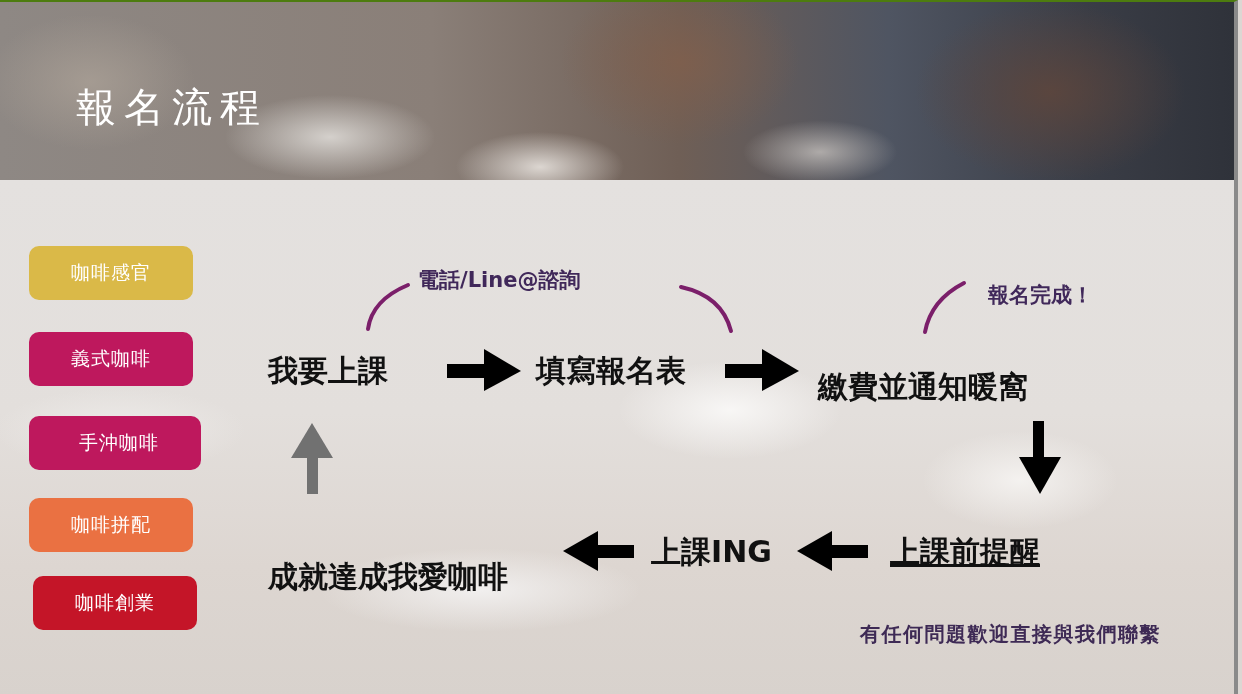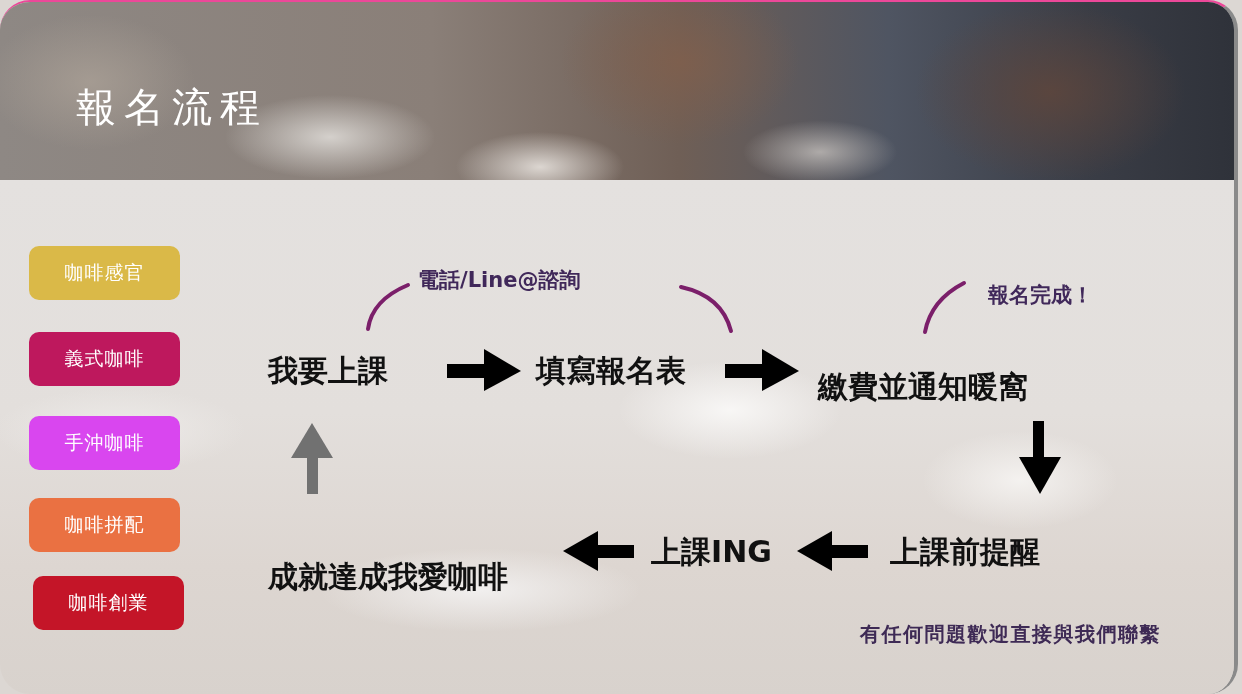--- a/index.html
+++ b/index.html
@@ -3,22 +3,22 @@
   <meta charset="utf-8">
   <style>
     html, body { margin: 0; padding: 0; }
     body {
       width: 1242px; height: 694px; overflow: hidden; position: relative;
       font-family: "DejaVu Sans", "Liberation Sans", sans-serif;
       background: #dcd7d3;
     }
     .frame {
       position: absolute; left: 0; top: 0; width: 1238px; height: 694px;
-      border-top: 2px solid #ec4899; border-right: 4px solid #8a8a8a;
-      box-sizing: border-box; overflow: hidden; border-radius: 30px;
+      border-top: 2px solid #4d7c0f; border-right: 4px solid #8a8a8a;
+      box-sizing: border-box; overflow: hidden;
     }
     .hero {
       position: absolute; left: 0; top: 0; width: 100%; height: 178px;
       background:
         radial-gradient(ellipse 120px 50px at 540px 165px, rgba(230,225,220,0.9), rgba(230,225,220,0) 70%),
         radial-gradient(ellipse 150px 60px at 330px 135px, rgba(225,222,218,0.85), rgba(225,222,218,0) 70%),
         radial-gradient(ellipse 110px 45px at 820px 150px, rgba(210,205,200,0.7), rgba(210,205,200,0) 70%),
         radial-gradient(ellipse 180px 120px at 1050px 90px, rgba(95,70,60,0.85), rgba(95,70,60,0) 75%),
         radial-gradient(ellipse 160px 110px at 680px 60px, rgba(130,95,75,0.75), rgba(130,95,75,0) 75%),
         radial-gradient(ellipse 140px 90px at 90px 80px, rgba(170,160,150,0.8), rgba(170,160,150,0) 75%),
@@ -32,21 +32,21 @@
         radial-gradient(ellipse 230px 60px at 480px 410px, rgba(245,244,244,0.85), rgba(245,244,244,0) 70%),
         radial-gradient(ellipse 180px 60px at 120px 250px, rgba(240,238,236,0.8), rgba(240,238,236,0) 70%),
         linear-gradient(180deg, #e4e1df 0%, #e3dfdc 45%, #ddd6d1 75%, #d8d2cd 100%);
     }
     .title {
       position: absolute; left: 76px; top: 80px;
       color: #ffffff; font-size: 40px; letter-spacing: 8px; font-weight: normal;
       line-height: 50px;
     }
     .side-btn {
-      position: absolute; width: 151px; height: 54px; border-radius: 10px;
+      position: absolute; width: 164px; height: 54px; border-radius: 10px;
       color: #ffffff; font-size: 19px; display: flex; align-items: center;
       justify-content: center; letter-spacing: 1px; cursor: pointer;
     }
     .step {
       position: absolute; font-size: 30px; font-weight: bold; color: #111111;
       line-height: 40px; white-space: nowrap;
     }
     .note {
       position: absolute; font-size: 21px; font-weight: bold; color: #40285a;
       line-height: 36px; white-space: nowrap;
@@ -67,36 +67,36 @@
 
   <h1 class="title" style="margin:0;">報名流程</h1>
 
   <nav>
     <div class="side-btn" style="left:29px; top:244px; background:#dab948;">
       <span>咖啡感官</span>
     </div>
     <div class="side-btn" style="left:29px; top:330px; background:#be185d;">
       <span>義式咖啡</span>
     </div>
-    <div class="side-btn" style="left:29px; top:414px; background:#d946ef;">
+    <div class="side-btn" style="left:29px; top:414px; background:#be185d;padding-left:8px;">
       <span>手沖咖啡</span>
     </div>
     <div class="side-btn" style="left:29px; top:496px; background:#ea7142;">
       <span>咖啡拼配</span>
     </div>
     <div class="side-btn" style="left:33px; top:574px; background:#c41528;">
       <span>咖啡創業</span>
     </div>
   </nav>
 
   <section>
     <div class="step" style="left:268px; top:349px;">我要上課</div>
     <div class="step" style="left:536px; top:349px;">填寫報名表</div>
     <div class="step" style="left:818px; top:365px;">繳費並通知暖窩</div>
-    <div class="step" style="left:890px; top:530px;">上課前提醒</div>
+    <div class="step" style="left:890px; top:530px;text-decoration:underline;">上課前提醒</div>
     <div class="step" style="left:651px; top:530px;">上課ING</div>
     <div class="step" style="left:268px; top:530px;margin-top:25px;">成就達成我愛咖啡</div>
 
     <div class="note" style="left:418px; top:260px;">電話/Line@諮詢</div>
     <div class="note" style="left:988px; top:275px;">報名完成！</div>
 
     <svg class="overlay" width="1242" height="694" viewBox="0 0 1242 694">
 
       <g fill="none" stroke="#7b1f6a" stroke-width="4" stroke-linecap="round">
         <path d="M368 327 Q372 298 408 283"></path>

